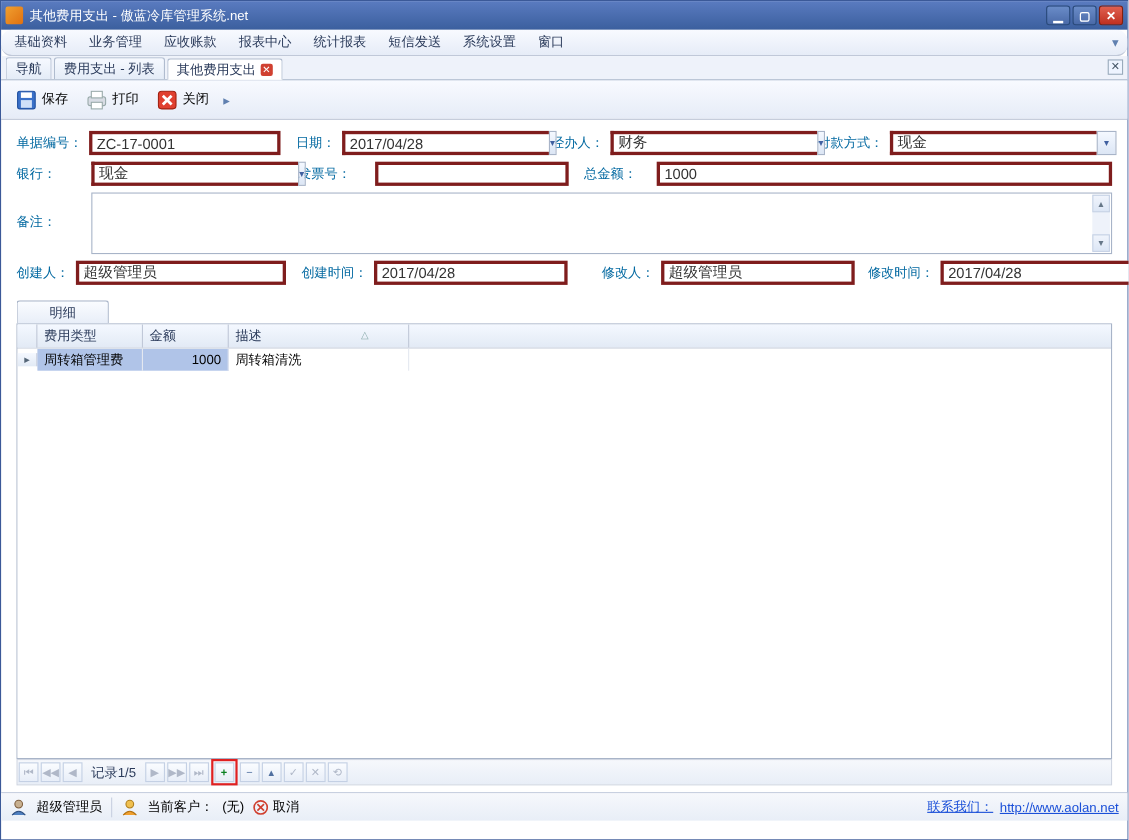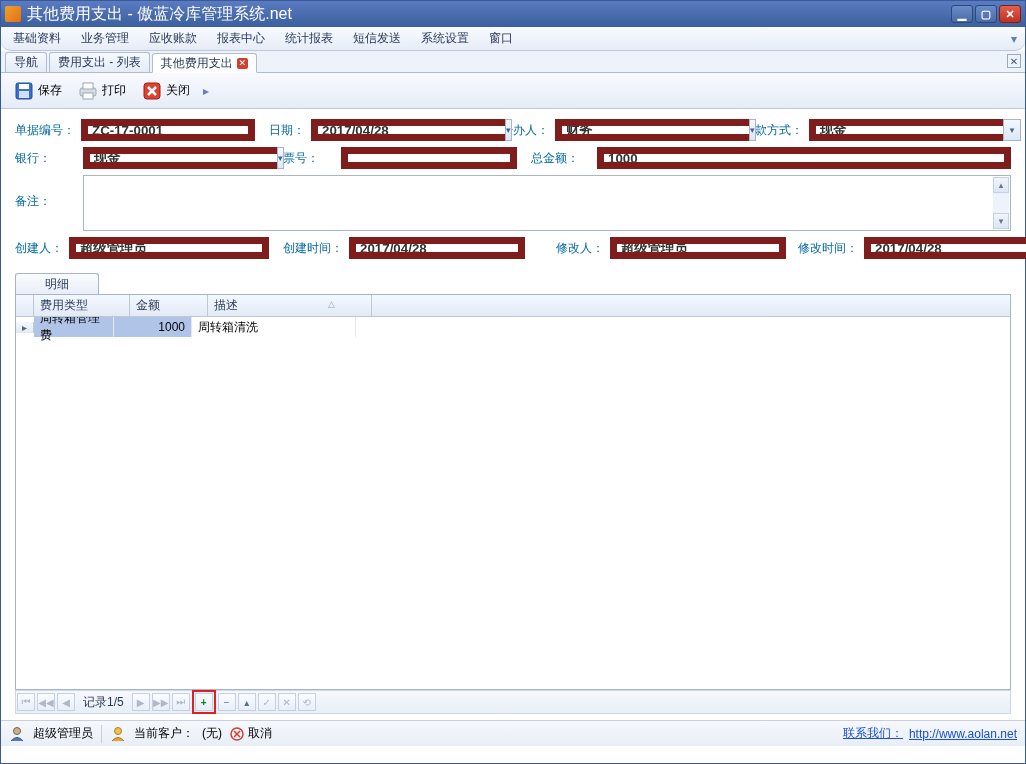--- a/index.html
+++ b/index.html
@@ -1,20 +1,20 @@
 <!DOCTYPE html>
 <html><head>
 <meta charset="utf-8">
 <style>
 * { box-sizing: border-box; margin: 0; padding: 0; }
 body { font-family: "Microsoft YaHei", Tahoma, sans-serif; font-size: 12px; background: #fff; overflow: hidden; }
 .window { width: 1026px; height: 764px; border: 1px solid #3b5998; display: flex; flex-direction: column; }
 .titlebar { height: 26px; background: linear-gradient(#5a7bc0, #3b5f9e); color: #fff; display: flex; align-items: center; padding: 0 4px; }
 .titlebar .app-icon { width: 16px; height: 16px; background: linear-gradient(135deg,#f0a030,#e07010); border-radius: 2px; margin-right: 6px; }
-.titlebar .title-text { flex: 1; font-size: 16px; }
+.titlebar .title-text { flex: 1; font-size: 12px; }
 .win-btns { display: flex; gap: 2px; }
 .win-btn { width: 22px; height: 18px; background: linear-gradient(#6a8cc8,#4a6aa8); border: 1px solid #2a4a7a; border-radius: 3px; display: flex; align-items: center; justify-content: center; color: #fff; font-weight: bold; font-size: 11px; cursor: pointer; }
 .win-btn.close { background: linear-gradient(#e06050,#c03020); border-color: #802010; }
 
 .menubar { height: 24px; background: linear-gradient(#f8faff,#e6ecf7); border-bottom: 1px solid #c0c8d8; display: flex; align-items: center; padding: 0 2px; border-radius: 10px; }
 .menu-item { padding: 3px 10px; color: #2a3a5a; cursor: pointer; }
 .menu-chevron { margin-left: auto; color: #6080b0; padding: 0 6px; cursor: pointer; }
 
 .tabstrip { height: 22px; background: #eef2fa; border-bottom: 1px solid #b0bccf; display: flex; align-items: flex-end; padding: 0 4px; position: relative; }
 .tab { height: 20px; padding: 0 8px; border: 1px solid #b0bccf; border-bottom: none; background: linear-gradient(#f6f9ff,#e4ecf7); margin-right: 2px; display: flex; align-items: center; gap: 4px; border-radius: 3px 3px 0 0; color: #2a3a5a; cursor: pointer; }
@@ -23,21 +23,21 @@
 .tabstrip-close { position: absolute; right: 4px; top: 3px; width: 14px; height: 14px; border: 1px solid #9ab; background: #eef4ff; color: #456; font-size: 10px; display: flex; align-items: center; justify-content: center; cursor: pointer; }
 
 .toolbar { height: 36px; background: linear-gradient(#f8faff,#e6ecf7); border-bottom: 1px solid #c0c8d8; display: flex; align-items: center; padding: 0 6px; gap: 2px; }
 .tool-btn { display: flex; align-items: center; gap: 4px; padding: 4px 6px; border: 1px solid transparent; border-radius: 3px; cursor: pointer; }
 .tool-icon { width: 20px; height: 20px; display: flex; align-items: center; justify-content: center; }
 .toolbar-chevron { color: #6080b0; padding: 0 4px; cursor: pointer; }
 
 .form-area { padding: 10px 14px 6px 14px; border-bottom: none; }
 .form-row { display: flex; align-items: center; margin-bottom: 6px; gap: 6px; }
 .label { width: 62px; color: #0369a1; text-align: left; white-space: nowrap; }
-.input { height: 22px; border: 7px solid #7f1d1d; background: #fff; padding: 0 4px; color: #333; font-weight: bold; }
+.input { height: 22px; border: 3px solid #7f1d1d; background: #fff; padding: 0 4px; color: #333; }
 .input.ro { background: #fff; color: #333; }
 .combo { position: relative; display: flex; }
 .combo .input { flex: 1; border-right: none; }
 .combo-arrow { width: 18px; height: 22px; border: 1px solid #a8b4c8; background: linear-gradient(#f4f8ff,#dce6f5); display: flex; align-items: center; justify-content: center; color: #4060a0; font-size: 9px; cursor: pointer; }
 .textarea { border: 1px solid #a8b4c8; background: #fff; padding: 2px 4px; resize: none; position: relative; }
 .ta-scroll { position: absolute; right: 1px; top: 1px; bottom: 1px; width: 16px; background: #eef2fa; display: flex; flex-direction: column; justify-content: space-between; }
 .ta-scroll .sbtn { height: 16px; border: 1px solid #c4d0e4; background: linear-gradient(#f0f4fc,#dce6f5); display:flex;align-items:center;justify-content:center; font-size:9px; color:#678; }
 
 .detail-header { margin: 2px 14px 0 14px; }
 .detail-tab { display:inline-block; height: 21px; padding: 0 29px; border: 1px solid #a8b4c8; border-bottom: none; background: linear-gradient(#fafcff,#e8eef8); border-radius: 3px 3px 0 0; line-height: 20px; color: #2a3a5a; }
@@ -207,21 +207,21 @@
       <div class="gh" style="width:78px">金额</div>
       <div class="gh" style="width:164px">
         <span>描述</span>
         <span class="sort">△</span>
       </div>
       <div class="gh" style="flex:1;border-right:none"></div>
     </div>
     <div class="grid-body">
       <div class="grow">
         <div class="row-selector row-sel-active">▸</div>
-        <div class="gcell cell-selected" style="width:80px">周转箱管理费</div>
+        <div class="gcell cell-selected" style="width:96px">周转箱管理费</div>
         <div class="gcell cell-selected" style="width:78px;justify-content:flex-end">1000</div>
         <div class="gcell" style="width:164px">周转箱清洗</div>
       </div>
     </div>
   </div>
 
   <div class="navigator">
     <div class="nav-btn disabled">⏮</div>
     <div class="nav-btn disabled">◀◀</div>
     <div class="nav-btn disabled">◀</div>

